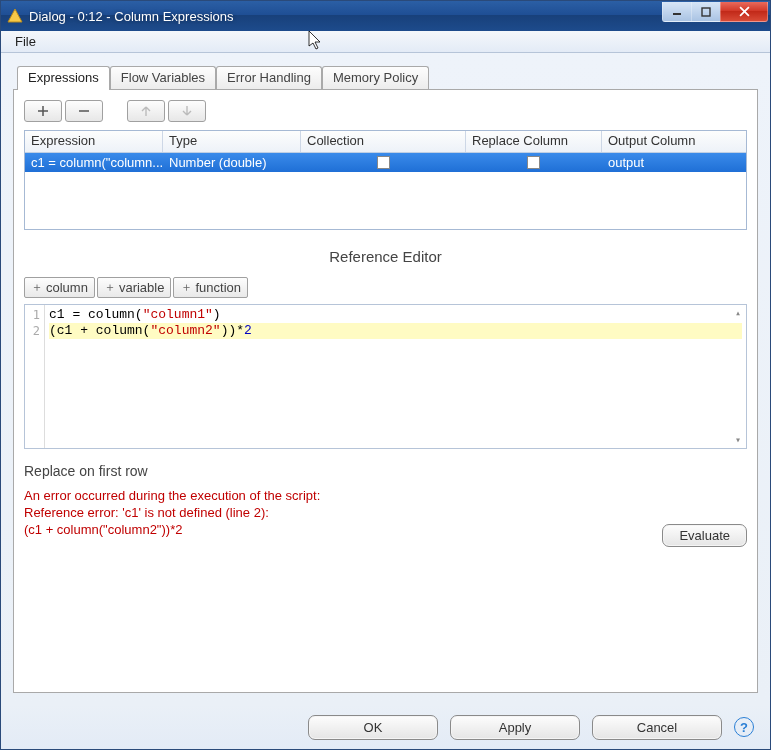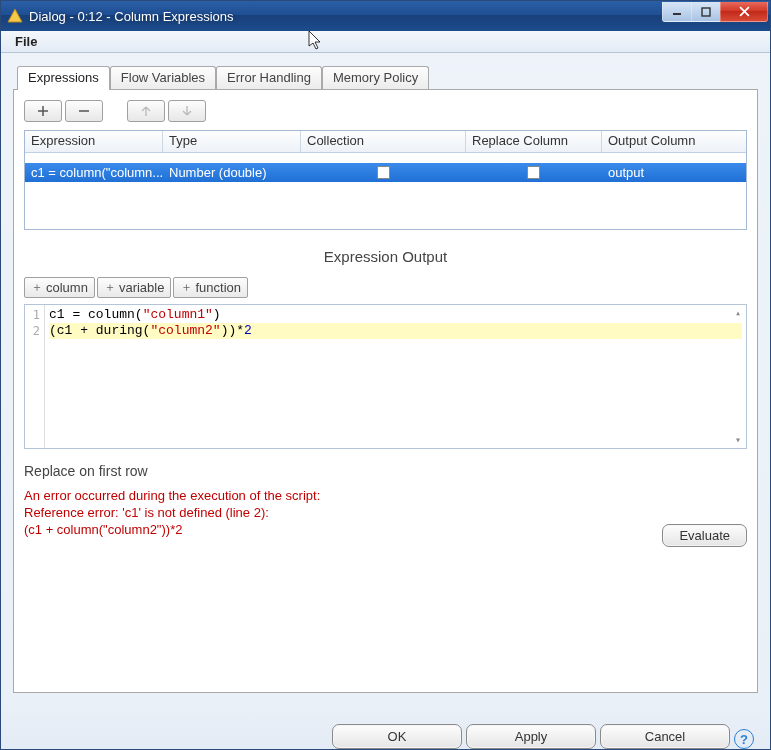--- a/index.html
+++ b/index.html
@@ -73,21 +73,21 @@
   .wc-btn.min { border-bottom-left-radius: 3px; }
   
   .menubar {
     height: 22px;
     background: linear-gradient(to bottom, #f4f7fb, #e3ebf6);
     border-bottom: 1px solid #b6c4d8;
     display: flex;
     align-items: center;
     padding-left: 6px;
   }
-  .menu-item { padding: 2px 8px; color: #222; font-weight: bold; }
+  .menu-item { padding: 2px 8px; color: #222; }
   
   .client {
     flex: 1;
     background: linear-gradient(to bottom, #eef3fa, #eaf0f7);
     padding: 12px;
     display: flex;
     flex-direction: column;
   }
   
   .tabstrip {
@@ -144,21 +144,20 @@
     color: #555;
   }
   .small-btn.disabled { color:#bbb; }
   
   .grid {
     border: 1px solid #a6b9d4;
     height: 100px;
     display: flex;
     flex-direction: column;
     margin-bottom: 14px;
-    gap: 10px;
   }
   .grid-header {
     display: flex;
     background: linear-gradient(to bottom, #fdfdfd, #edf2f8);
     border-bottom: 1px solid #bfcfe4;
     height: 22px;
   }
   .gh-cell {
     border-right: 1px solid #cdd7e6;
     padding: 2px 6px;
@@ -283,22 +282,22 @@
     padding: 3px 16px;
     font-size:13px;
     color:#333;
     box-shadow: 0 0 0 1px #f5f5f5 inset;
   }
   
   .footer {
     height: 44px;
     display:flex;
     justify-content:flex-end;
-    align-items:flex-end;
-    gap: 4px;
+    align-items:center;
+    gap: 12px;
     padding: 0 16px;
     background: linear-gradient(to bottom,#eaf0f7,#e3ebf6);
   }
   .footer .push-btn { width: 130px; text-align:center; padding:4px 0;}
   .help-icon {
     width:20px; height:20px;
     border:1.5px solid #2a7fd5;
     border-radius:50%;
     color:#2a7fd5;
     display:flex; align-items:center; justify-content:center;
@@ -406,41 +405,41 @@
               <span class="chk"></span>
             </div>
             <div class="gb-cell col-repl" style="justify-content:center;">
               <span class="chk"></span>
             </div>
             <div class="gb-cell col-out">output</div>
           </div>
         </div>
       </div>
 
-      <div class="section-title">Expression Output</div>
+      <div class="section-title">Reference Editor</div>
 
       <div class="insert-btns">
         <div class="insert-btn">
           <span class="plus-ic">＋</span>
           <span>column</span>
         </div>
         <div class="insert-btn">
           <span class="plus-ic">＋</span>
           <span>variable</span>
         </div>
         <div class="insert-btn">
           <span class="plus-ic">＋</span>
           <span>function</span>
         </div>
       </div>
 
       <div class="code">
         <div class="gutter"><span>1</span><br><span>2</span></div>
         <div class="codelines"><span class="kw-var">c1 = column(</span><span class="kw-str">"column1"</span><span class="kw-var">)</span>
-<span class="hl"><span class="kw-var">(c1 + during(</span><span class="kw-str">"column2"</span><span class="kw-var">))*</span><span class="kw-num">2</span></span></div>
+<span class="hl"><span class="kw-var">(c1 + column(</span><span class="kw-str">"column2"</span><span class="kw-var">))*</span><span class="kw-num">2</span></span></div>
         <div class="sc-top">▴</div>
         <div class="sc-bot">▾</div>
       </div>
 
       <div class="eval-label">Replace on first row</div>
       <div class="eval-row">
         <div class="error-box">
           <div>An error occurred during the execution of the script:</div>
           <div>Reference error: 'c1' is not defined (line 2):</div>
           <div>(c1 + column("column2"))*2</div>

